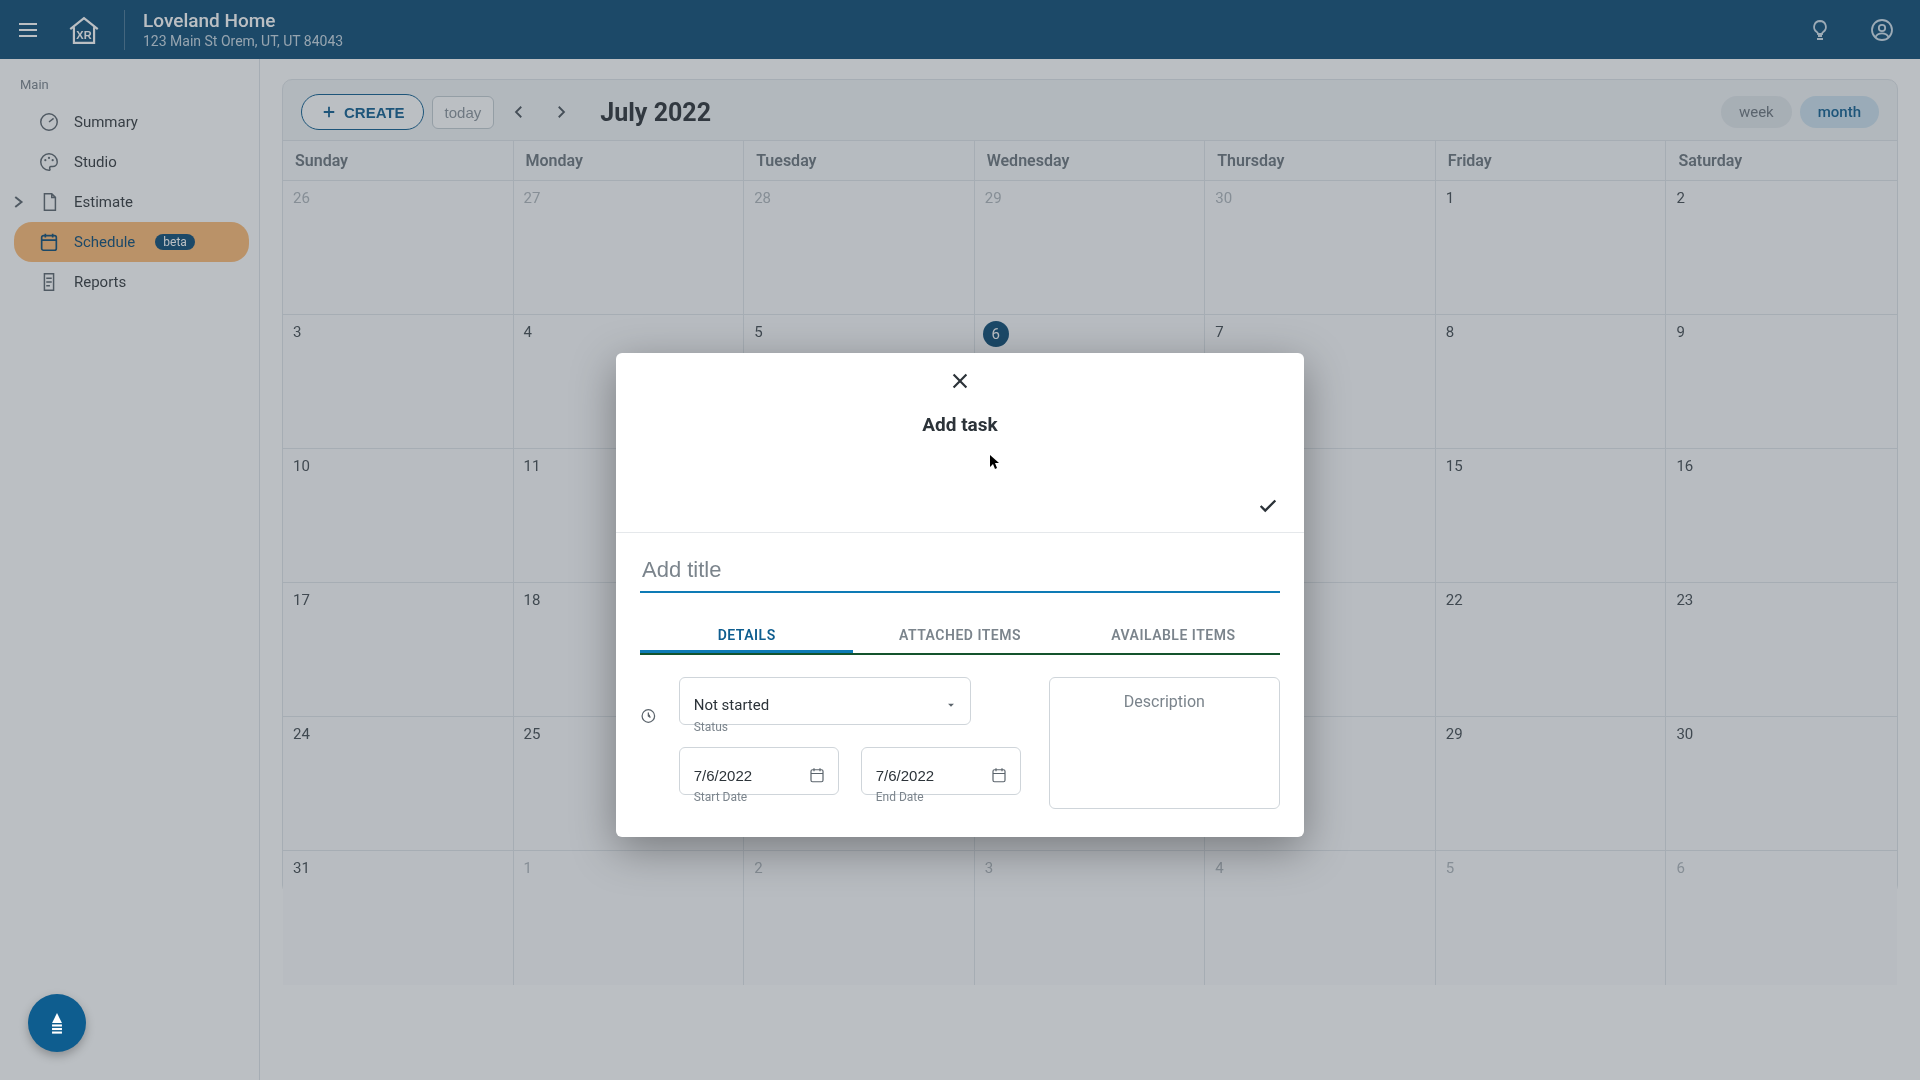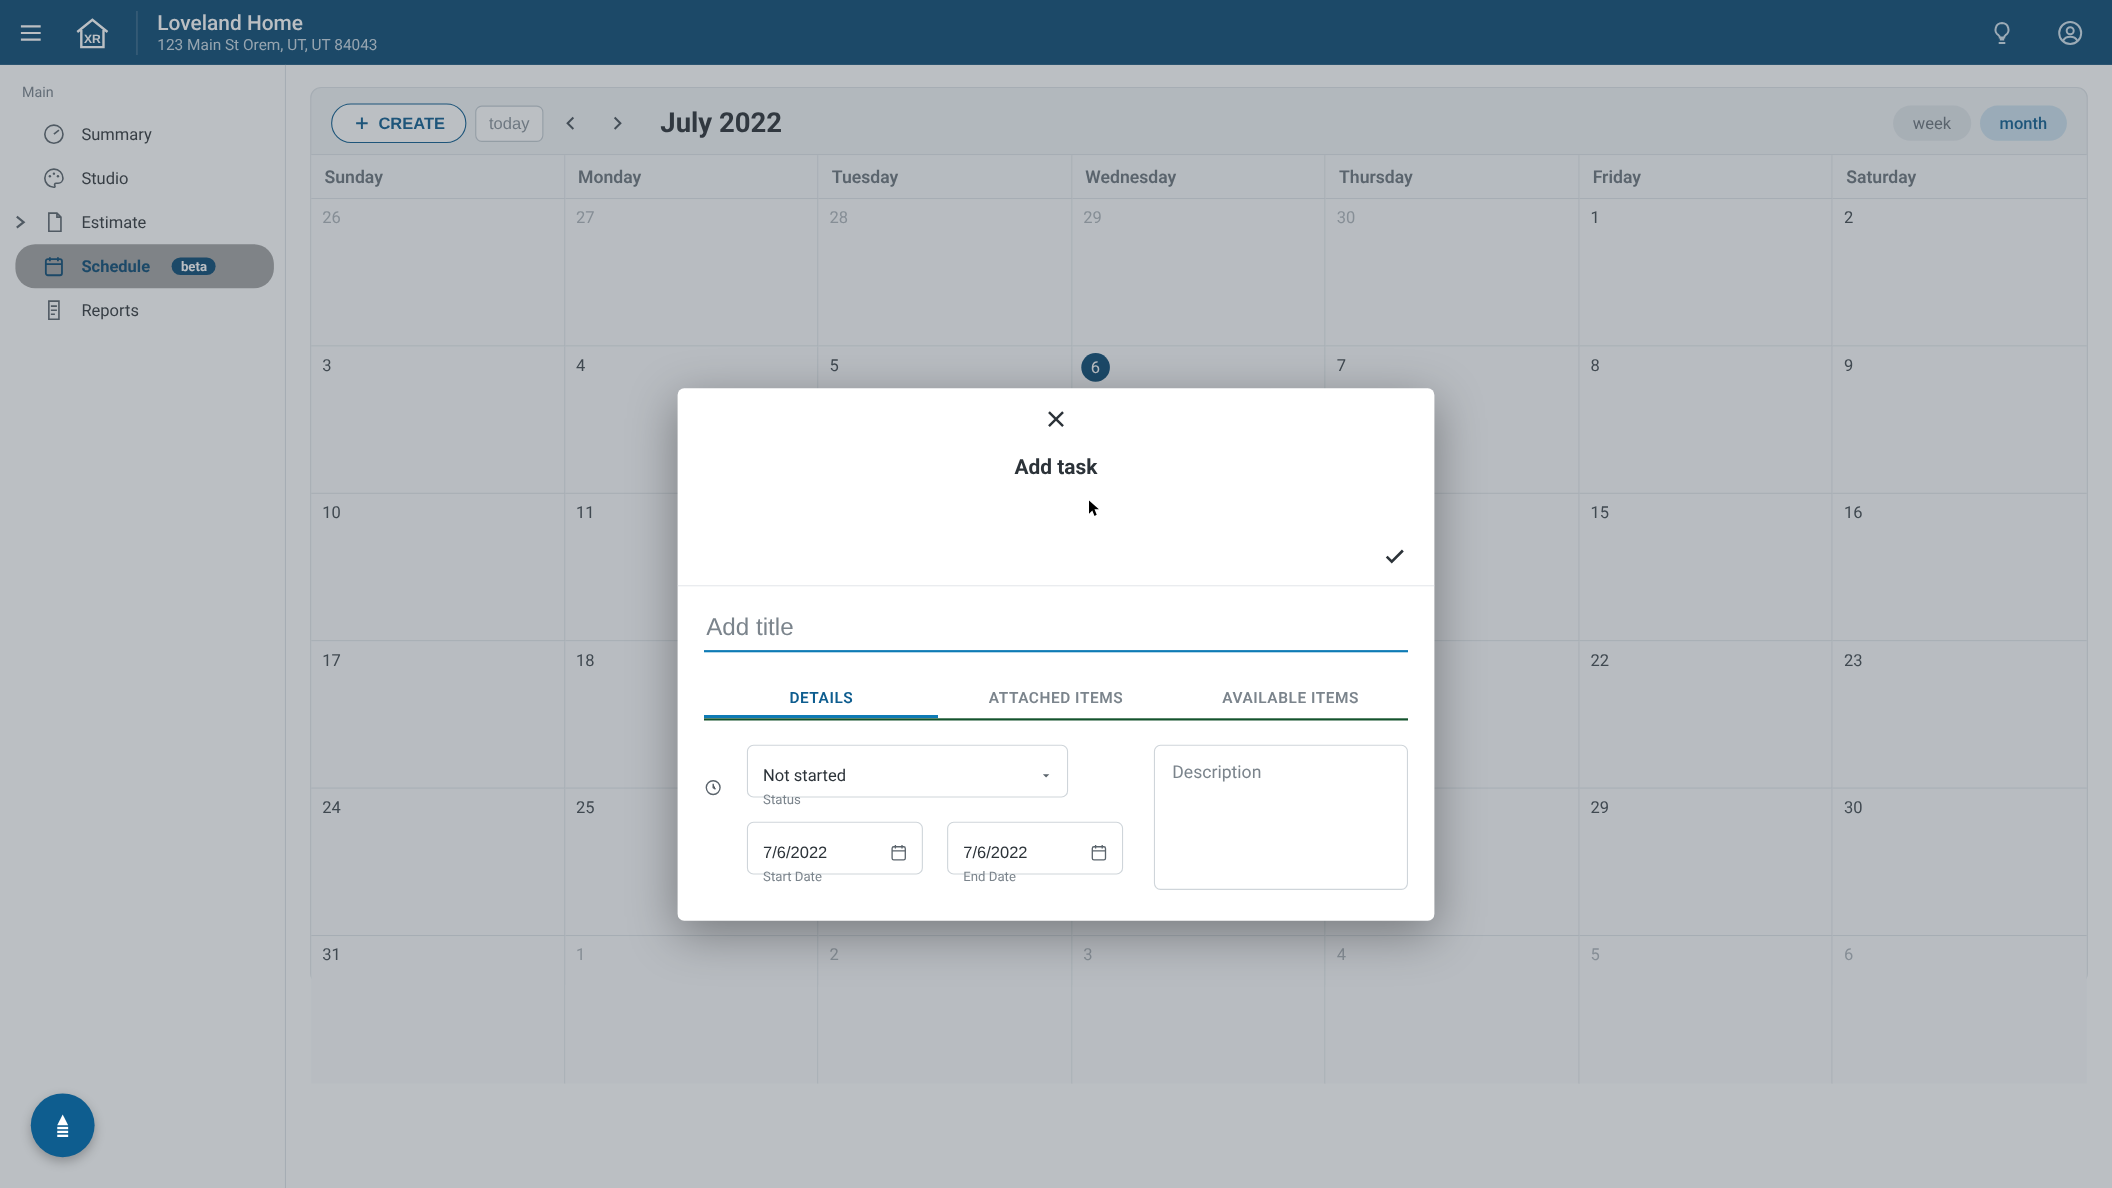--- a/index.html
+++ b/index.html
@@ -17,21 +17,21 @@
   .project-sub { font-size: 14px; color: #c7d7e2; }
   .topbar-spacer { flex: 1; }
   .topbar-icon { width: 36px; height: 36px; display: flex; align-items: center; justify-content: center; margin-left: 8px; cursor: pointer; }
   .topbar-icon svg { width: 24px; height: 24px; }
 
   
   .body { display: flex; height: calc(1080px - 59px); }
   .sidebar { width: 260px; border-right: 1px solid #dfe4e8; padding: 14px 10px 14px 14px; font-size: 15px; color: #353a3e; }
   .sidebar-heading { font-size: 13px; color: #7a838c; margin: 4px 0 10px 6px; }
   .side-item { display: flex; align-items: center; gap: 14px; height: 40px; padding: 0 10px; border-radius: 18px; cursor: pointer; font-size: 15px; }
-  .side-item.active { background: #a3a3a3; color: #0c4a73; font-weight: 700; }
+  .side-item.active { background: #fdba74; color: #0c4a73; font-weight: 400; }
   .side-item svg { width: 22px; height: 22px; }
   .side-caret { width: 10px; display: inline-flex; justify-content: center; margin-left: -10px; }
   .beta-badge { background: #0c4a73; color: #fff; border-radius: 10px; font-size: 12px; padding: 1px 8px; margin-left: 6px; }
 
   
   .main { flex: 1; padding: 20px 22px 20px 22px; }
   .calendar-card { background: #f1f4f6; border: 1px solid #dfe4e8; border-radius: 10px; height: 816px; display: flex; flex-direction: column; }
   .cal-toolbar { display: flex; align-items: center; gap: 8px; padding: 14px 18px 10px 18px; }
   .btn-create { display: flex; align-items: center; gap: 6px; border: 1.5px solid #0e5d8f; color: #0e5d8f; background: #fff; border-radius: 22px; padding: 8px 18px; font-weight: 600; font-size: 15px; cursor: pointer; }
   .btn-create svg { width: 18px; height: 18px; }
@@ -80,21 +80,21 @@
   .field-label { position: absolute; top: 5px; left: 14px; font-size: 12px; color: #7b848c; margin-top: 37px; }
   .field-select { width: 292px; }
   .field-select .value { font-size: 15px; color: #2c3339; flex: 1; }
   .chev { width: 14px; height: 14px; color: #5b646c; }
 
   .date-row { display: flex; gap: 22px; }
   .field-date { width: 160px; }
   .field-date input { border: none; font-size: 15px; color: #2c3339; width: 102px; outline: none; background: transparent; }
   .cal-icon { width: 18px; height: 18px; color: #5b646c; margin-left: auto; }
 
-  .desc-box { border: 1px solid #cfd5da; border-radius: 6px; width: 294px; height: 132px; padding: 14px 16px; }
+  .desc-box { border: 1px solid #cfd5da; border-radius: 6px; width: 294px; height: 132px; padding: 14px 16px; text-align: center; }
   .desc-box .ph { color: #7b848c; font-size: 16px; }
 
   
   .fab { position: absolute; left: 28px; bottom: 28px; width: 58px; height: 58px; border-radius: 50%; background: #0e5d8f; display: flex; align-items: center; justify-content: center; box-shadow: 0 4px 10px rgba(0,0,0,0.25); }
   .fab svg { width: 34px; height: 34px; }
 </style>
 </head>
 <body>
 
 <div class="topbar">

